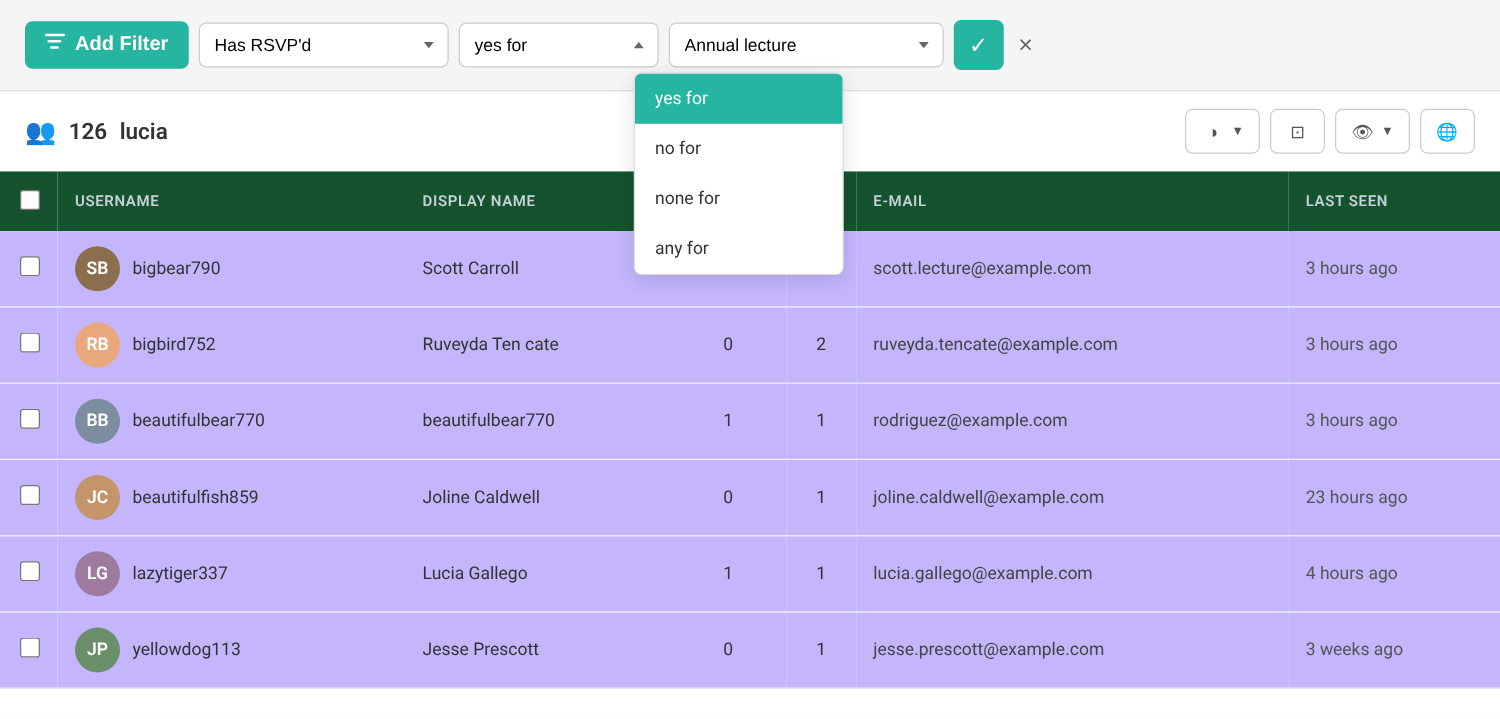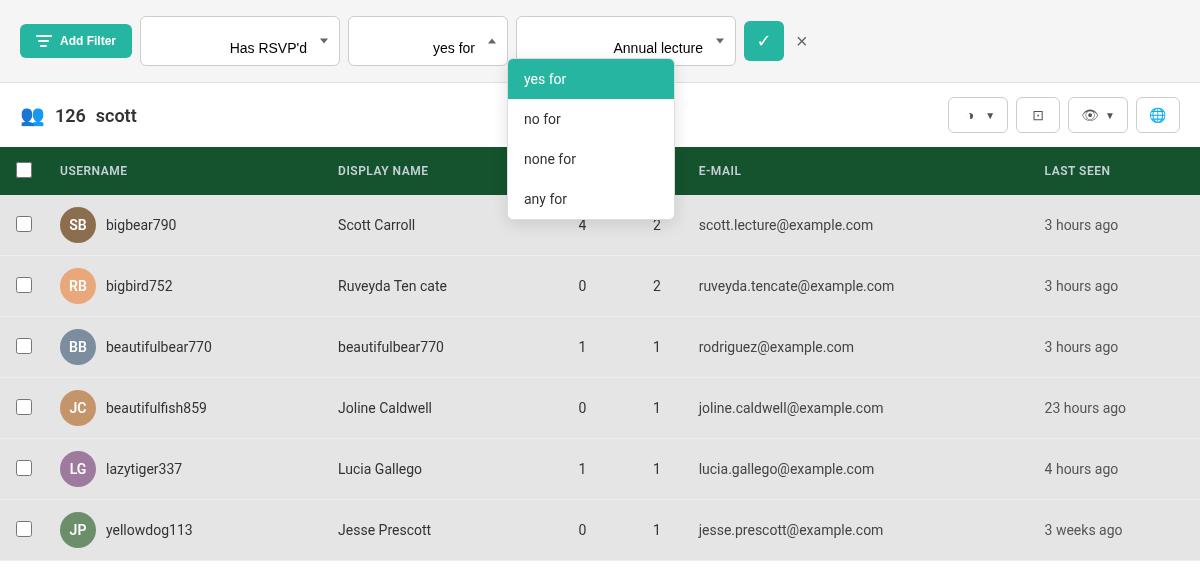--- a/index.html
+++ b/index.html
@@ -29,25 +29,25 @@
       position: relative;
       z-index: 10;
     }
 
     .add-filter-btn {
       background: #26b5a0;
       color: #fff;
       border: none;
       border-radius: 6px;
       padding: 10px 16px;
-      font-size: 12px;
+      font-size: 16px;
       font-weight: 600;
       cursor: pointer;
       display: flex;
-      align-items: center;
+      align-items: flex-start;
       gap: 8px;
       white-space: nowrap;
     }
 
     .filter-icon {
       display: inline-block;
       width: 16px;
       height: 12px;
       position: relative;
     }
@@ -62,29 +62,28 @@
       border-radius: 1px;
       position: absolute;
     }
     .filter-icon::before { width: 16px; top: 0; }
     .filter-icon span { width: 11px; top: 5px; left: 2px; }
     .filter-icon::after { width: 7px; top: 10px; left: 4px; }
 
     .filter-select {
       border: 1px solid #ccc;
       border-radius: 6px;
-      padding: 23px 32px 9px 12px;
+      padding: 9px 32px 9px 12px;
       font-size: 14px;
       background: #fff;
       appearance: none;
       -webkit-appearance: none;
       cursor: pointer;
       position: relative;
       outline: none;
-      text-align: right;
     }
 
     .select-wrapper {
       position: relative;
       display: inline-block;
     }
 
     .select-wrapper::after {
       content: '';
       position: absolute;
@@ -243,21 +242,21 @@
       width: 44px;
       padding-left: 16px;
     }
 
     thead th.rsvp-col {
       text-align: center;
     }
 
     tbody tr {
       border-bottom: 1px solid #eee;
-      background: #e5e5e5;
+      background: #c4b5fd;
     }
 
     tbody td {
       padding: 12px 14px;
       font-size: 14px;
       color: #333;
       vertical-align: middle;
     }
 
     tbody td.checkbox-col {
@@ -357,21 +356,21 @@
       <div class="dropdown-item">no for</div>
       <div class="dropdown-item">none for</div>
       <div class="dropdown-item">any for</div>
     </div>
   </div>
 
   <div class="users-header">
     <div class="users-count">
       <span class="users-icon">👥</span>
       <span>126</span>
-      <span>scott</span>
+      <span>lucia</span>
     </div>
     <div class="actions-row">
       <button class="action-btn">
         <span class="action-btn-icon">◑</span>
         <span style="font-size:10px;">▼</span>
       </button>
       <button class="action-btn">
         <span class="action-btn-icon">⊡</span>
       </button>
       <button class="action-btn">

